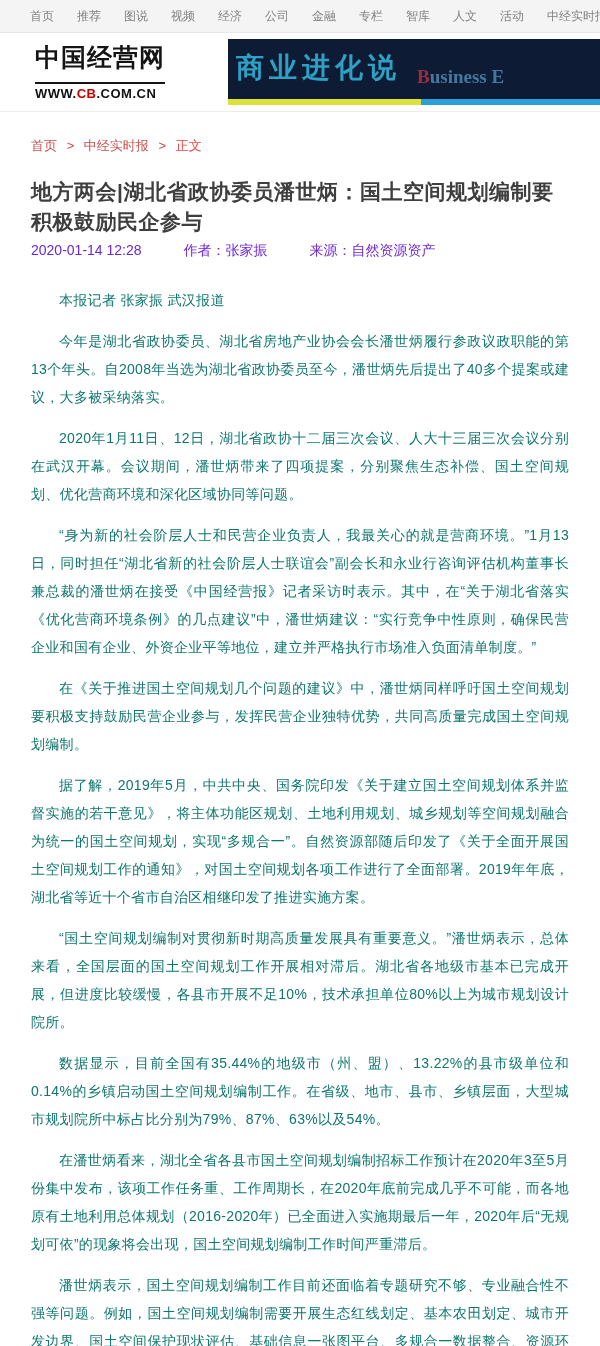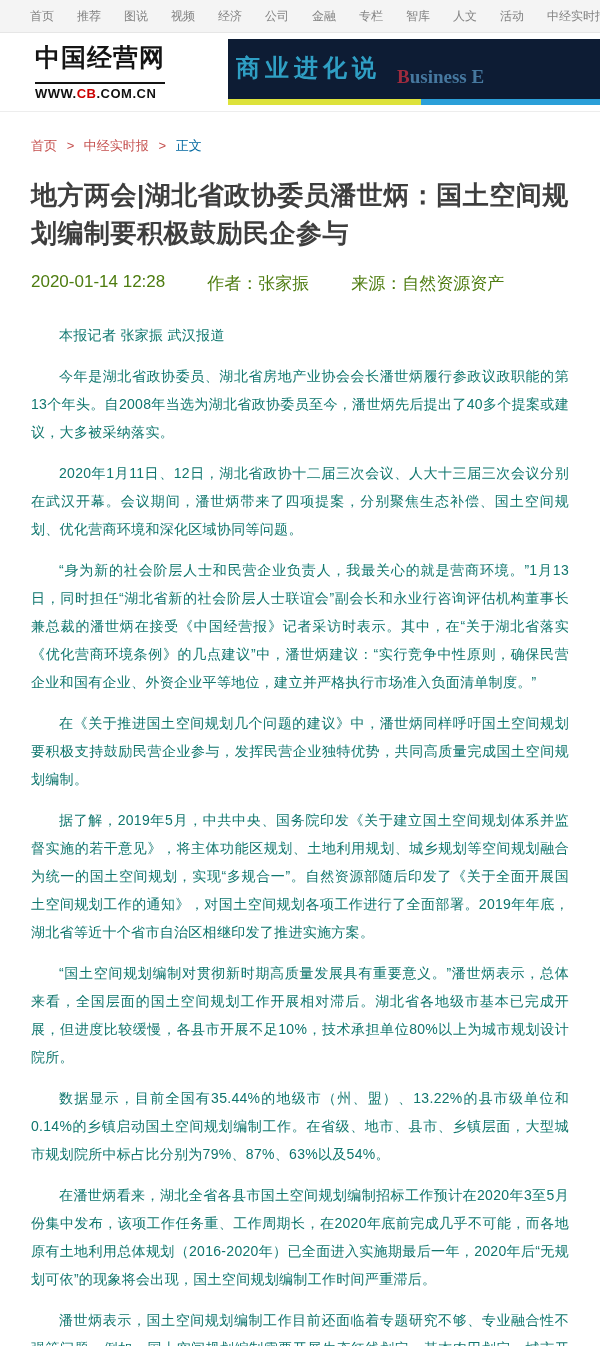--- a/index.html
+++ b/index.html
@@ -56,21 +56,21 @@
     flex: 1;
     height: 66px;
     background: #0d1c34;
     position: relative;
     overflow: hidden;
     display: flex;
     align-items: center;
     cursor: pointer;
   }
   .banner-cn {
-    font-size: 24px;
+    font-size: 28px;
     font-weight: bold;
     color: #2f9fc4;
     letter-spacing: 5px;
     margin-left: 8px;
     line-height: 1;
     white-space: nowrap;
     padding-bottom: 8px;
     text-align: right;
   }
   .banner-en {
@@ -86,32 +86,32 @@
   .banner-bars { position: absolute; left: 0; right: 0; bottom: 0; height: 6px; display: flex; }
   .bar-yellow { width: 52%; background: #dde23b; }
   .bar-blue { flex: 1; background: #2b9fd8; }
 
   
   .content { padding: 0 31px; }
 
   .breadcrumb { margin-top: 25px; font-size: 13px; color: #c5504e; }
   .breadcrumb a { color: #c5504e; text-decoration: none; cursor: pointer; }
   .breadcrumb .sep { color: #c5504e; margin: 0 6px; }
-  .breadcrumb .current { color: #0369a1; }
+  .breadcrumb .current { color: #ef4444; }
 
   h1.title {
     margin-top: 22px;
-    font-size: 26px;
+    font-size: 21px;
     line-height: 1.45;
     font-weight: 600;
     color: #3e3e3e;
     letter-spacing: .5px;
   }
 
-  .meta { margin-top: 20px; font-size: 17px; color: #4d7c0f; display: flex; }
+  .meta { margin-top: 4px; font-size: 14px; color: #6d28d9; display: flex; }
   .meta span { margin-right: 42px; white-space: nowrap; }
 
   .body { margin-top: 26px; }
   .body p {
     font-size: 14px;
     line-height: 28px;
     color: #0f766e;
     text-indent: 2em;
     margin-bottom: 13px;
     text-align: justify;

